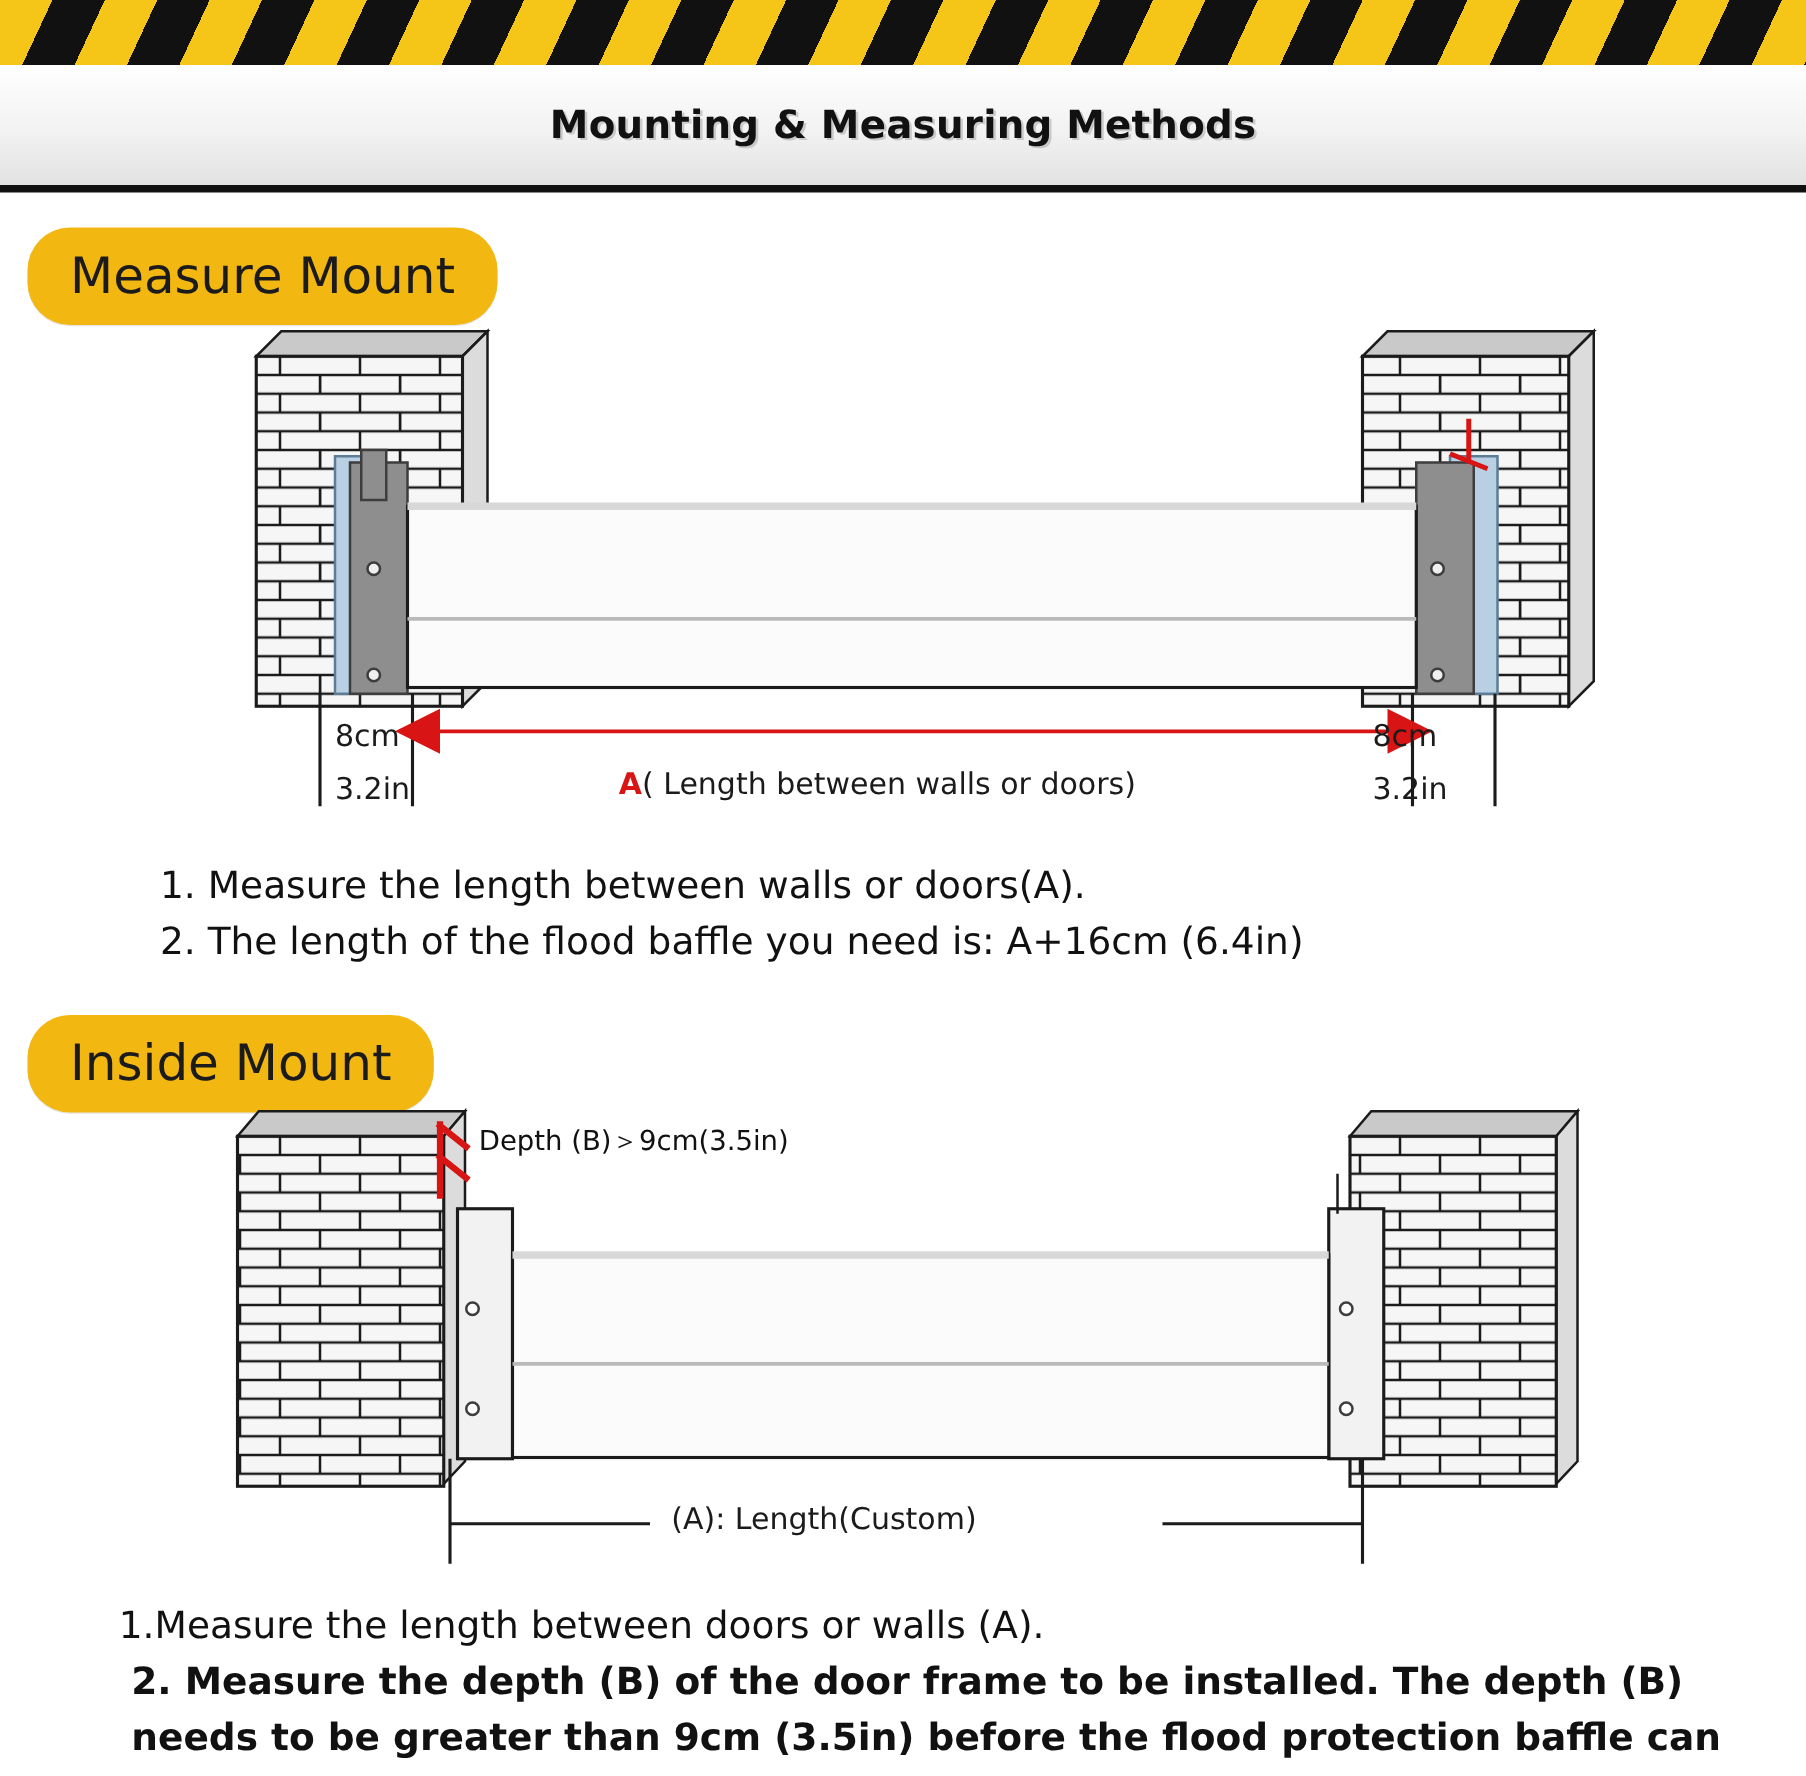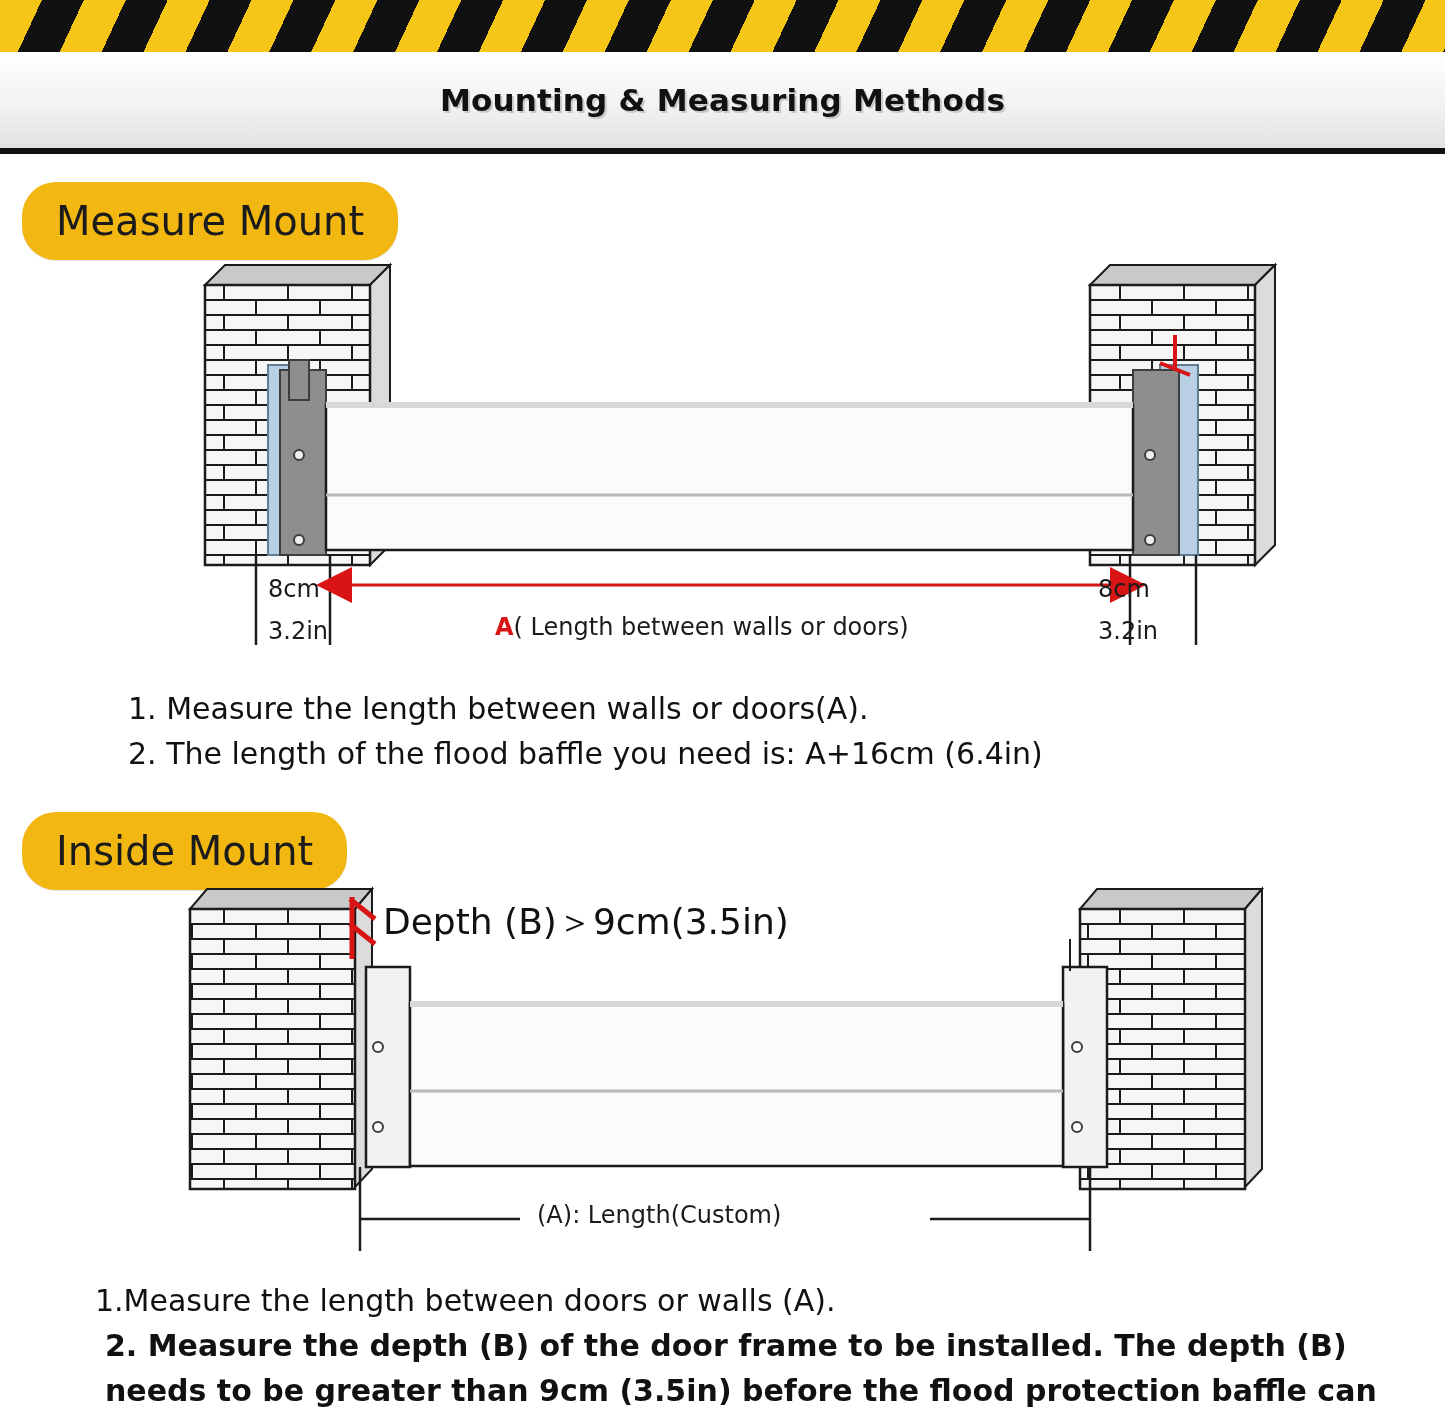--- a/index.html
+++ b/index.html
@@ -62,21 +62,21 @@
     font-size:30px;color:#111;line-height:1.5;
   }
   #instructions-outside{top:686px;padding-left:128px;}
   #instructions-inside{top:1278px;padding-left:95px;}
   #instructions-inside .wrap{max-width:1290px;}
 
   .label-A{color:#d81414;font-weight:bold;}
 
   .note-depth{
     position:absolute;left:383px;top:898px;
-    font-size:36px;color:#111;white-space:nowrap;
+    font-size:22px;color:#111;white-space:nowrap;
   }
 </style>
 </head>
 <body>
 
 <div class="hazard-bar"></div>
 <div class="header">
   <div class="header-title">Mounting &amp; Measuring Methods</div>
 </div>
 

